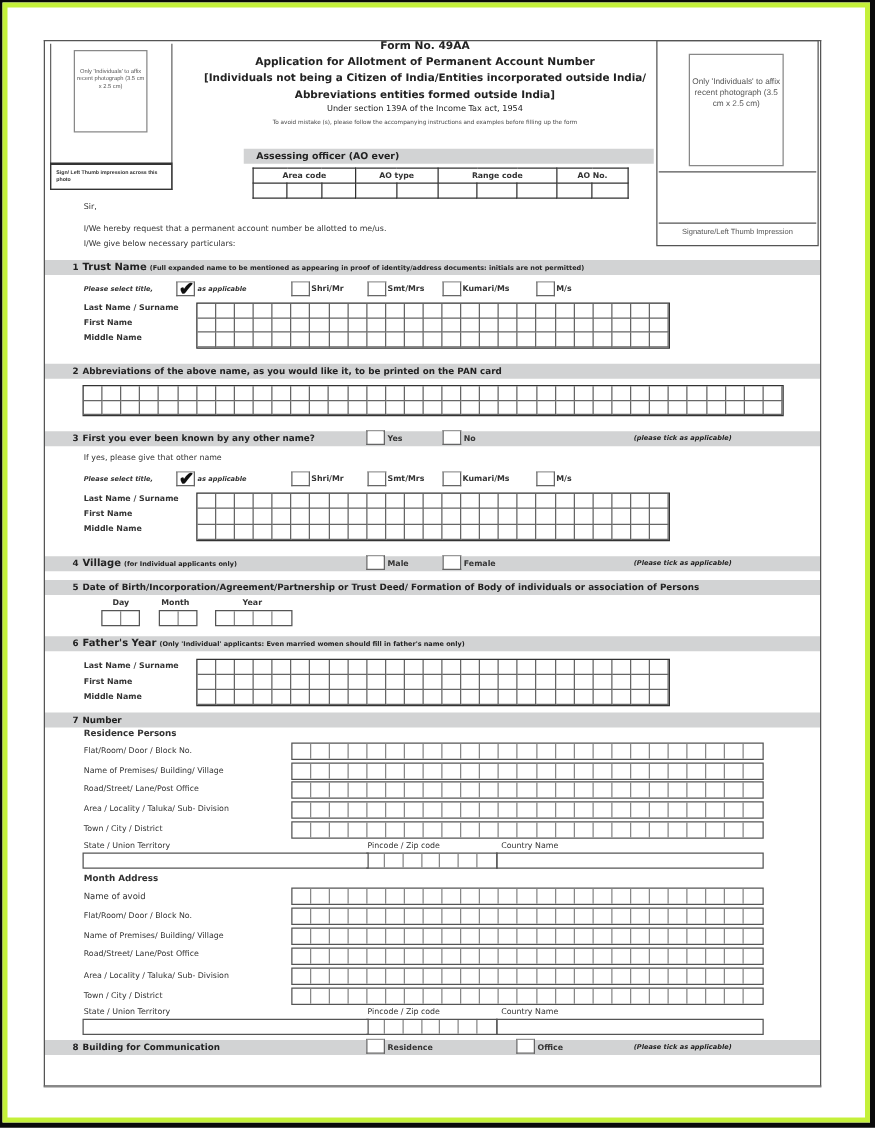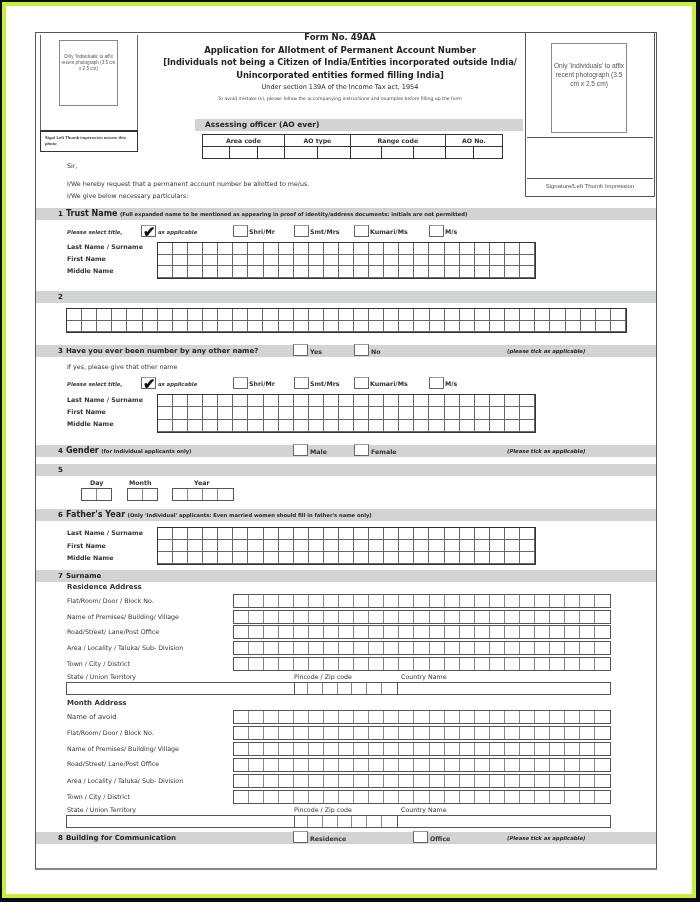--- a/index.html
+++ b/index.html
@@ -51,21 +51,21 @@
 </style>
 </head>
 <body>
 
 <div class="frame"></div>
 <div class="form-box"></div>
 
 <div class="hdr-text t-formno">Form No. 49AA</div>
 <div class="hdr-text t-title">Application for Allotment of Permanent Account Number</div>
 <div class="hdr-text t-sub1" style="left:140px;width:400px;">[Individuals not being a Citizen of India/Entities incorporated outside India/</div>
-<div class="hdr-text t-sub2">Unincorporated entities formed filling India]</div>
+<div class="hdr-text t-sub2">Abbreviations entities formed outside India]</div>
 <div class="hdr-text t-sec">Under section 139A of the Income Tax act, 1954</div>
 <div class="hdr-text t-avoid" style="left:140px;width:400px;">To avoid mistake (s), please follow the accompanying instructions and examples before filling up the form</div>
 
 <div class="photo-left">
   <div class="inner">Only 'Individuals' to affix recent photograph (3.5 cm x 2.5 cm)</div>
   <div class="sig">Sign/ Left Thumb impression across this photo</div>
 </div>
 
 <div class="photo-right">
   <div class="inner">Only 'Individuals' to affix recent photograph (3.5 cm x 2.5 cm)</div>
@@ -195,20 +195,21 @@
     <span></span>
     <span></span>
     <span></span>
     <span></span>
     <span></span>
     <span></span>
   </div>
 
 <div class="band" style="top:291px;">
   <span class="num">2</span>
+  <span class="lbl">Abbreviations of the above name, as you would like it, to be printed on the PAN card</span>
 </div>
 <div class="grid" id="g2" style="left:66px;top:308px;width:561px;height:25px;grid-template-columns:repeat(37,1fr);grid-template-rows:repeat(2,1fr);">
     <span></span>
     <span></span>
     <span></span>
     <span></span>
     <span></span>
     <span></span>
     <span></span>
     <span></span>
@@ -275,21 +276,21 @@
     <span></span>
     <span></span>
     <span></span>
     <span></span>
     <span></span>
     <span></span>
   </div>
 
 <div class="band" style="top:345px;">
   <span class="num">3</span>
-  <span class="lbl">Have you ever been number by any other name?</span>
+  <span class="lbl">First you ever been known by any other name?</span>
   <span class="note" style="left:471px;">(please tick  as applicable)</span>
 </div>
 <div class="chk" style="left:293px;top:344px;"></div>
 <div class="txt b" style="left:310px;top:348px;">Yes</div>
 <div class="chk" style="left:354px;top:344px;"></div>
 <div class="txt b" style="left:371px;top:348px;">No</div>
 <div class="txt" style="left:67px;top:363px;">If yes, please give that other name</div>
 
 <div class="txt i" style="left:67px;top:381px;">Please select title,</div>
 <div class="chk" style="left:141px;top:377px;">
@@ -381,30 +382,31 @@
     <span></span>
     <span></span>
     <span></span>
     <span></span>
     <span></span>
     <span></span>
   </div>
 
 <div class="band" style="top:445px;">
   <span class="num">4</span>
-  <span class="lbl"><span class="big">Gender</span> <span class="small">(for Individual applicants only)</span></span>
+  <span class="lbl"><span class="big">Village</span> <span class="small">(for Individual applicants only)</span></span>
   <span class="note" style="left:471px;">(Please tick as applicable)</span>
 </div>
 <div class="chk" style="left:293px;top:444px;"></div>
 <div class="txt b" style="left:310px;top:448px;">Male</div>
 <div class="chk" style="left:354px;top:444px;"></div>
 <div class="txt b" style="left:371px;top:448px;">Female</div>
 
 <div class="band" style="top:464px;">
   <span class="num">5</span>
+  <span class="lbl">Date of Birth/Incorporation/Agreement/Partnership or Trust Deed/ Formation of Body of individuals or association of Persons</span>
 </div>
 <div class="txt b" style="left:90px;top:479px;">Day</div>
 <div class="txt b" style="left:129px;top:479px;">Month</div>
 <div class="txt b" style="left:194px;top:479px;">Year</div>
 <div class="row-box" style="left:81px;top:488px;width:31px;height:13px;grid-template-columns:repeat(2,1fr);">
     <span></span>
     <span></span>
   </div>
 <div class="row-box" style="left:127px;top:488px;width:31px;height:13px;grid-template-columns:repeat(2,1fr);">
     <span></span>
@@ -497,23 +499,23 @@
     <span></span>
     <span></span>
     <span></span>
     <span></span>
     <span></span>
     <span></span>
   </div>
 
 <div class="band" style="top:570px;">
   <span class="num">7</span>
-  <span class="lbl">Surname</span>
-</div>
-<div class="txt sub" style="left:67px;top:583px;">Residence Address</div>
+  <span class="lbl">Number</span>
+</div>
+<div class="txt sub" style="left:67px;top:583px;">Residence Persons</div>
 <div class="txt" style="left:67px;top:597px;">Flat/Room/ Door / Block No.</div>
 <div class="txt" style="left:67px;top:613px;">Name of Premises/ Building/ Village</div>
 <div class="txt" style="left:67px;top:628px;">Road/Street/ Lane/Post Office</div>
 <div class="txt" style="left:67px;top:644px;">Area / Locality / Taluka/ Sub- Division</div>
 <div class="txt" style="left:67px;top:660px;">Town / City / District</div>
 <div class="row-box addr" style="left: 233px; top: 594px; width: 378px; height: 14px; grid-template-columns: repeat(25, 1fr);">
     <span></span>
     <span></span>
     <span></span>
     <span></span>

